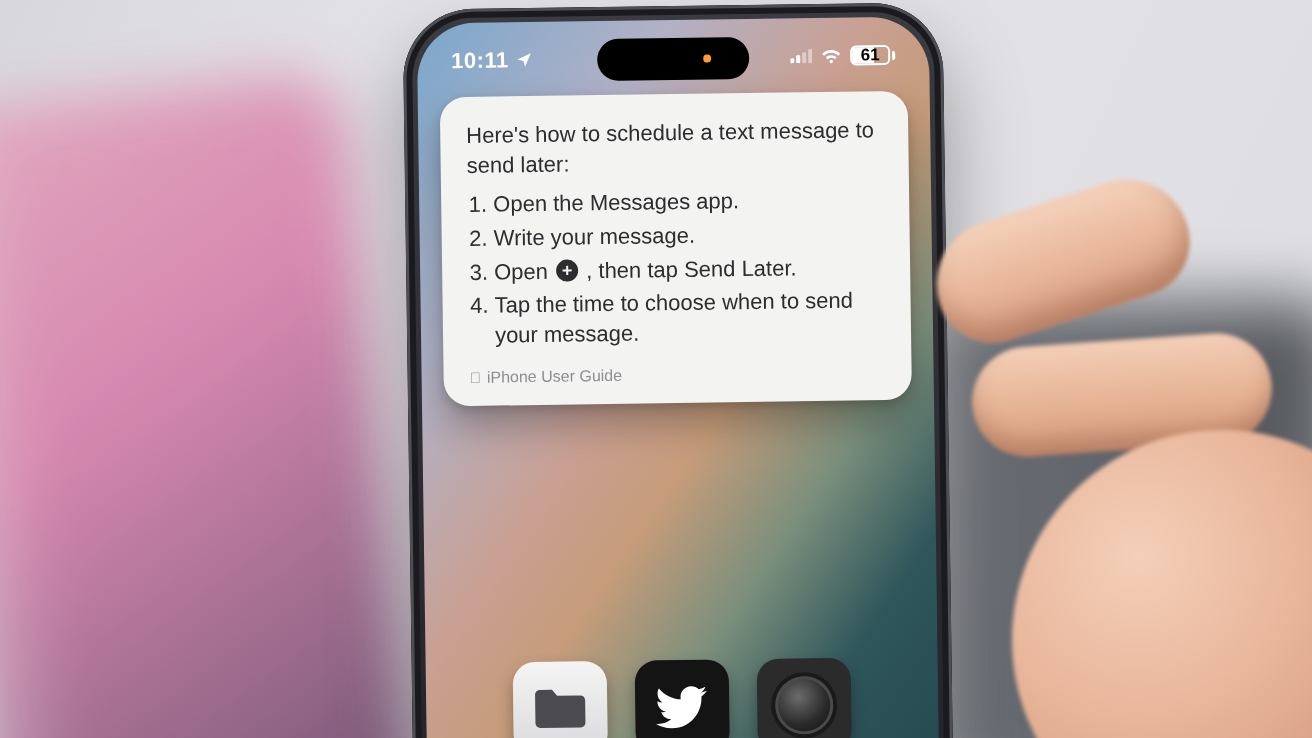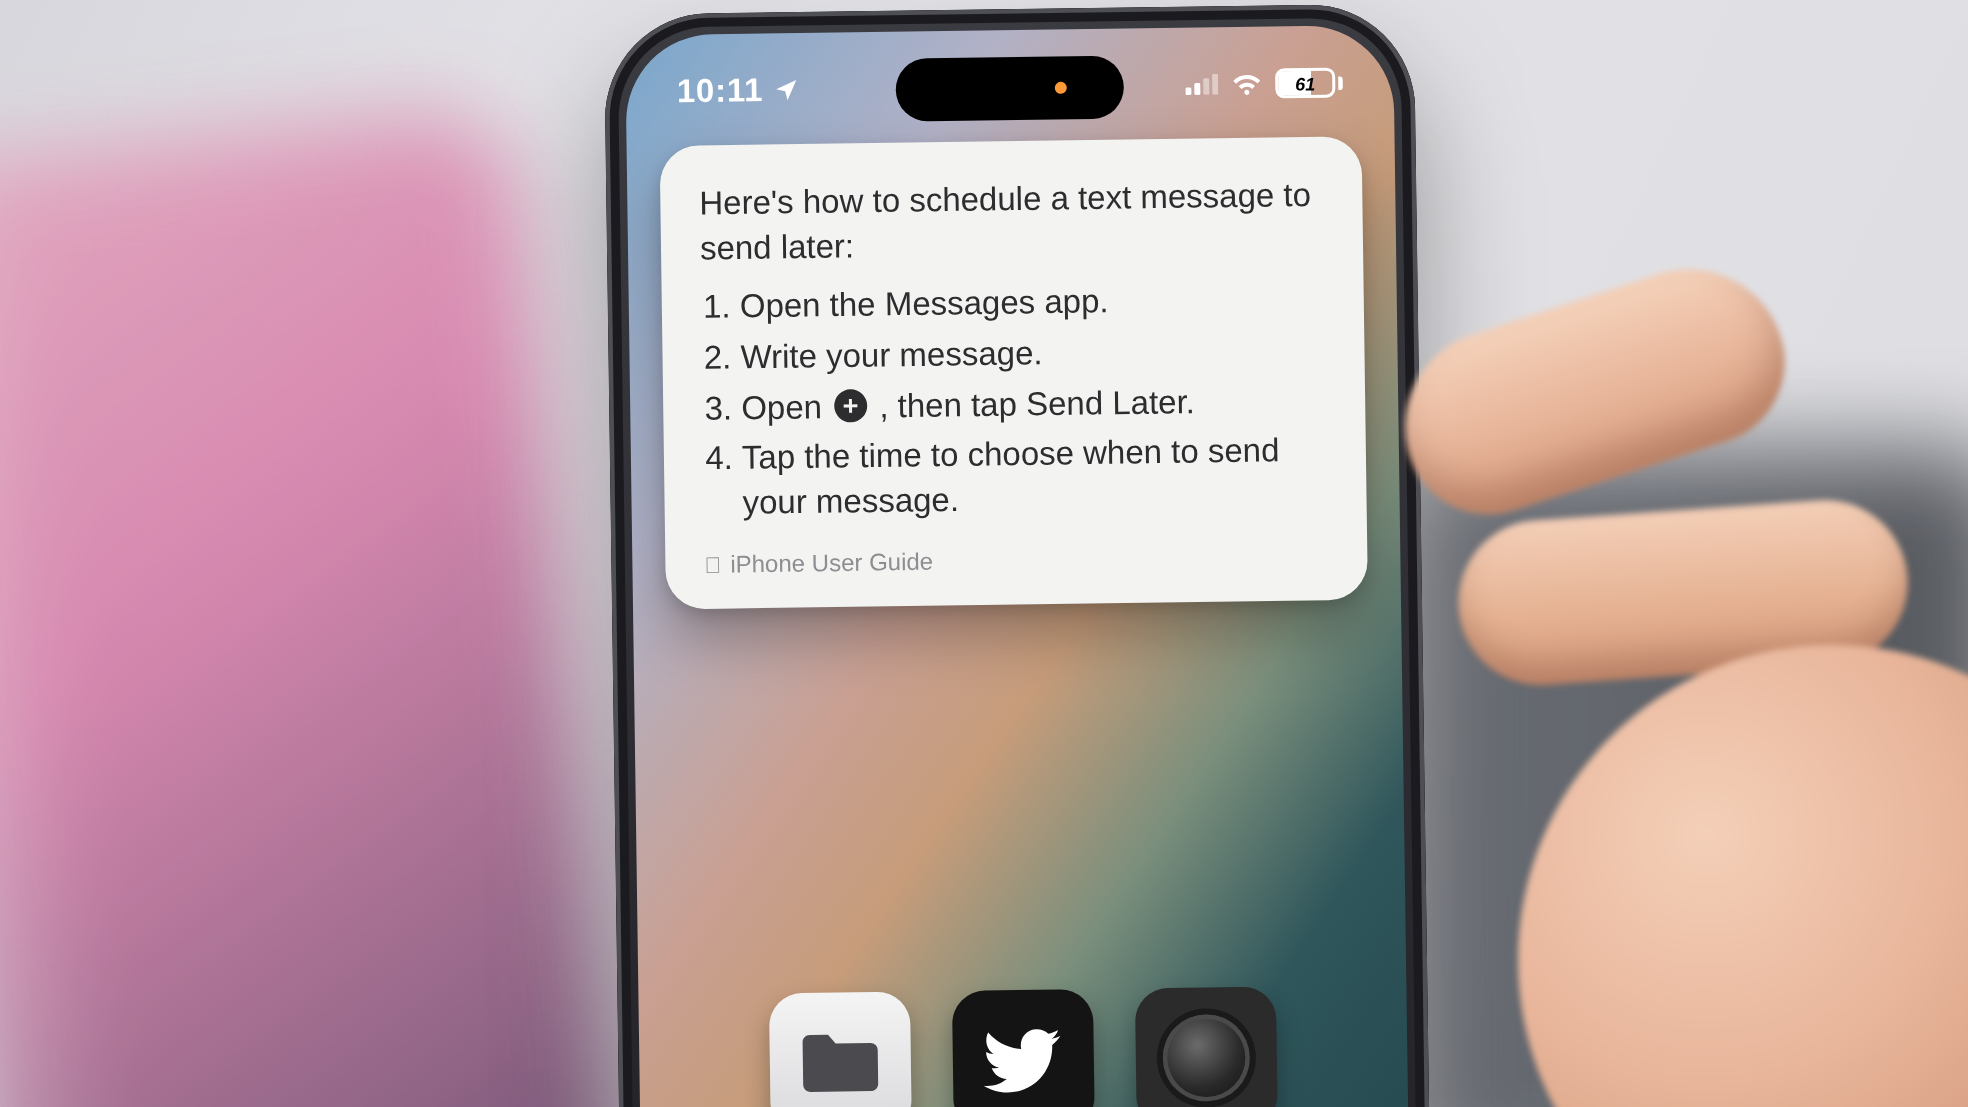--- a/index.html
+++ b/index.html
@@ -174,24 +174,23 @@
   .signal-icon,.wifi-icon{display:inline-flex;}
   .battery{
     display:flex;align-items:center;gap:2px;
   }
   .battery-body{
     position:relative;
     width:40px;height:20px;
     border:2px solid #fff;
     border-radius:6px;
     box-sizing:border-box;
-    display:flex;align-items:flex-end;justify-content:center;
-    font-size:12px;font-weight:700;color:#000;
+    display:flex;align-items:center;justify-content:center;
+    font-size:17px;font-weight:700;color:#000;
     background: linear-gradient(90deg, #fff 0%, #fff 61%, transparent 61%);
-    font-style: italic;
   }
   .battery-cap{
     width:3px;height:9px;background:#fff;border-radius:0 2px 2px 0;
   }
 
   
   .answer-card{
     position:absolute;
     top:74px;
     left:22px;

